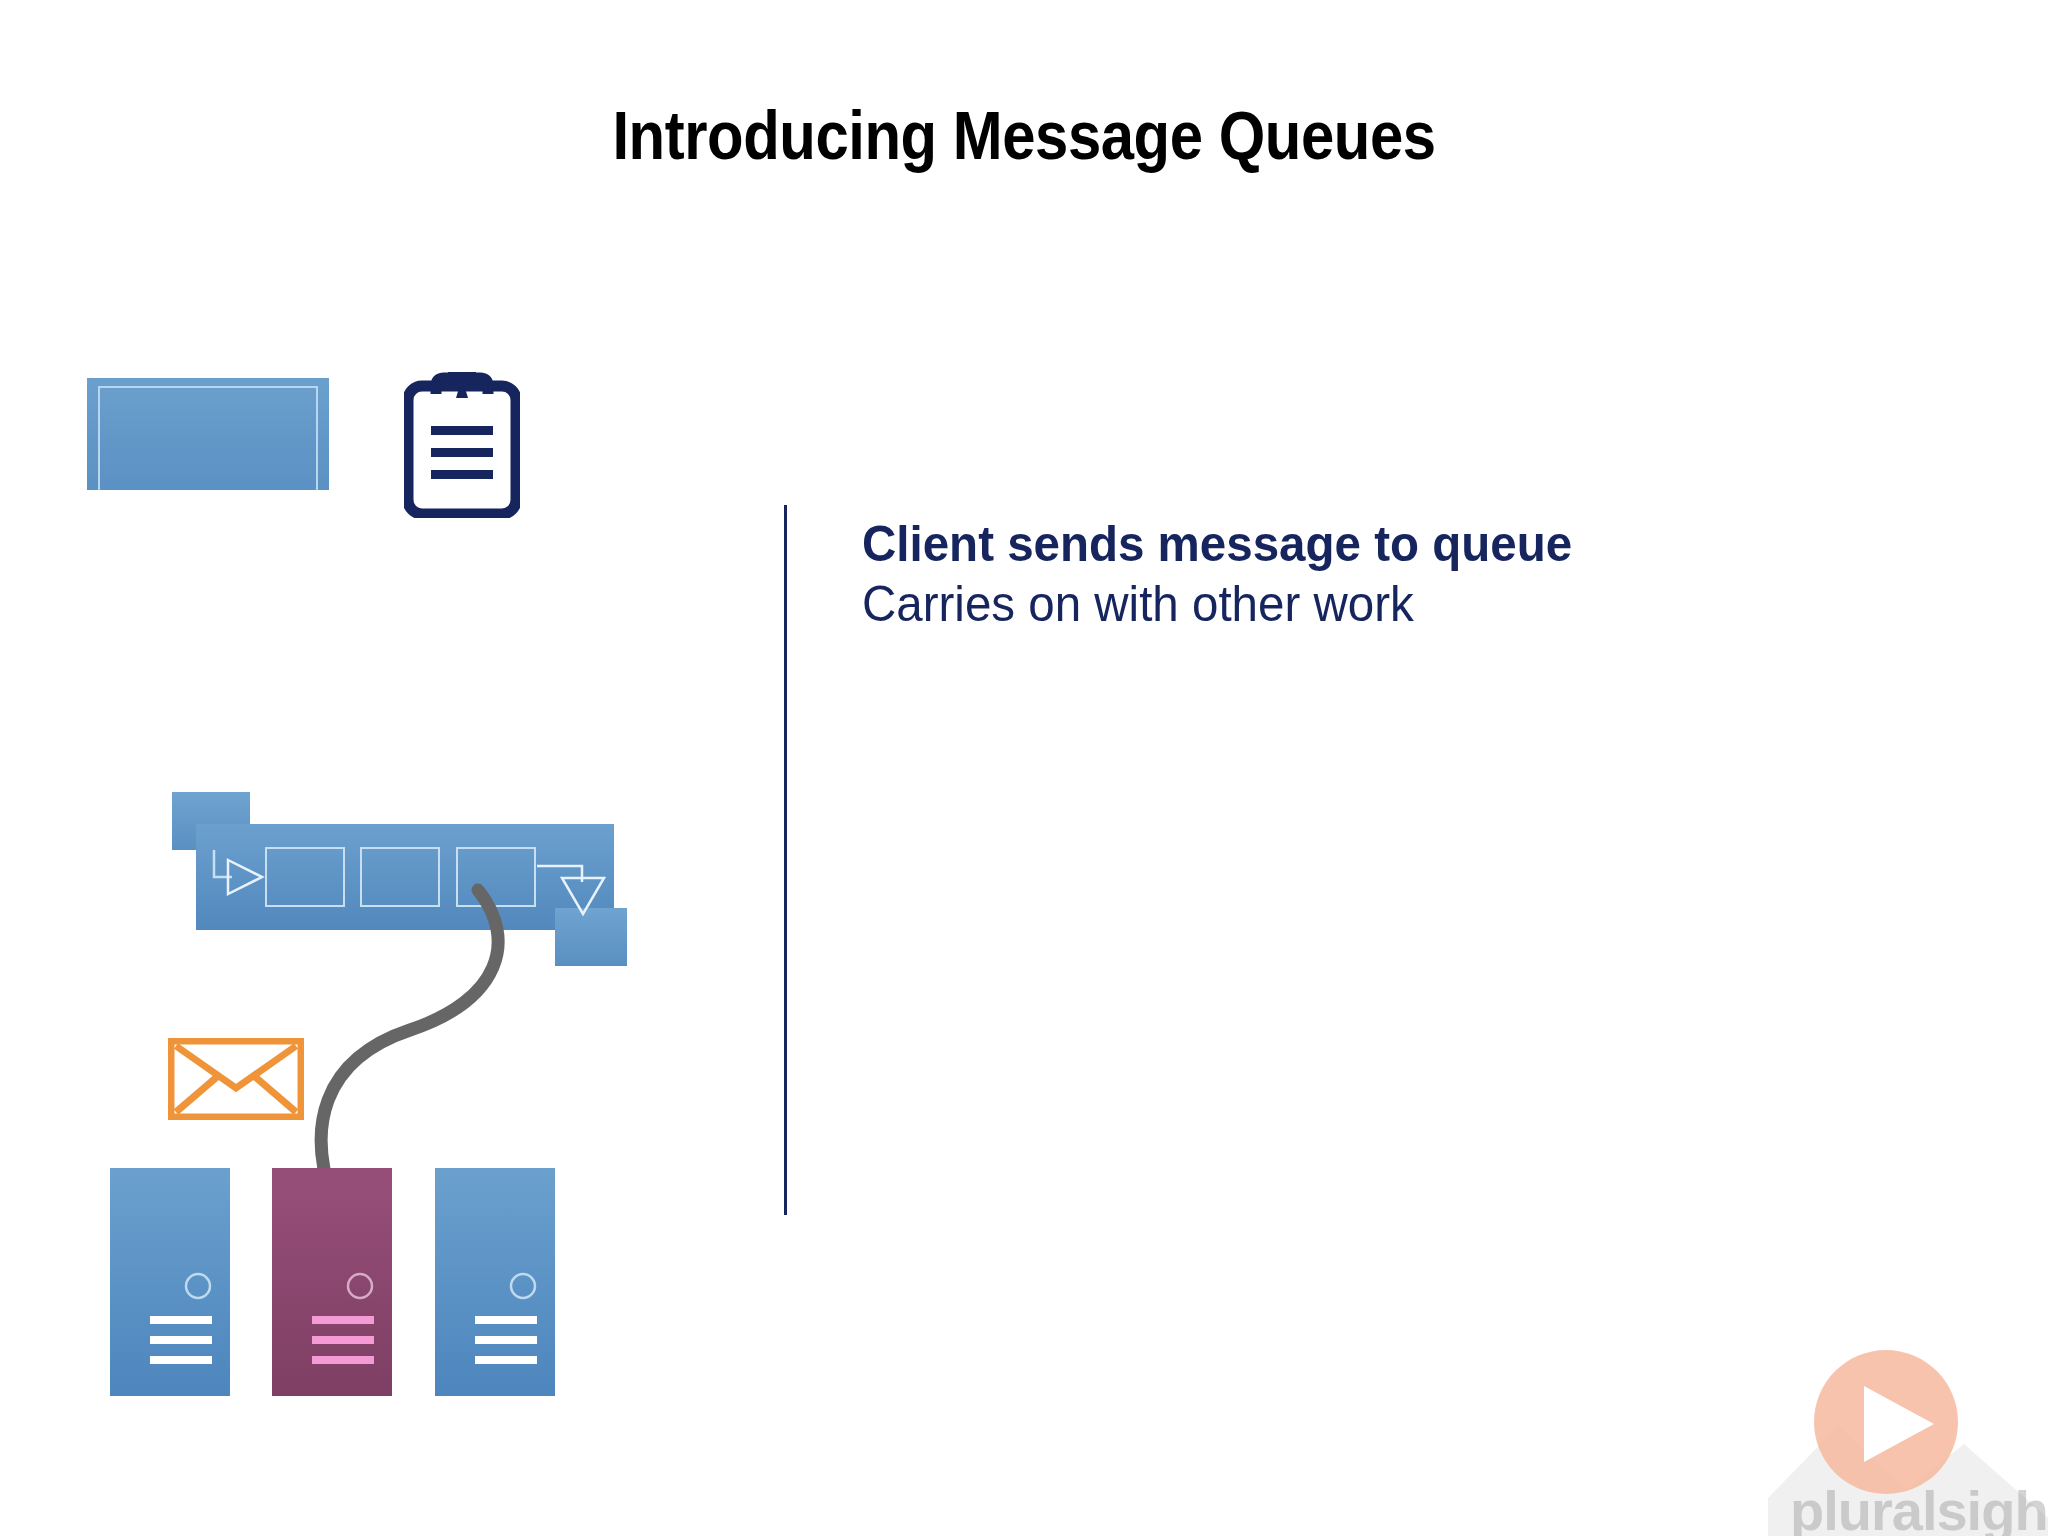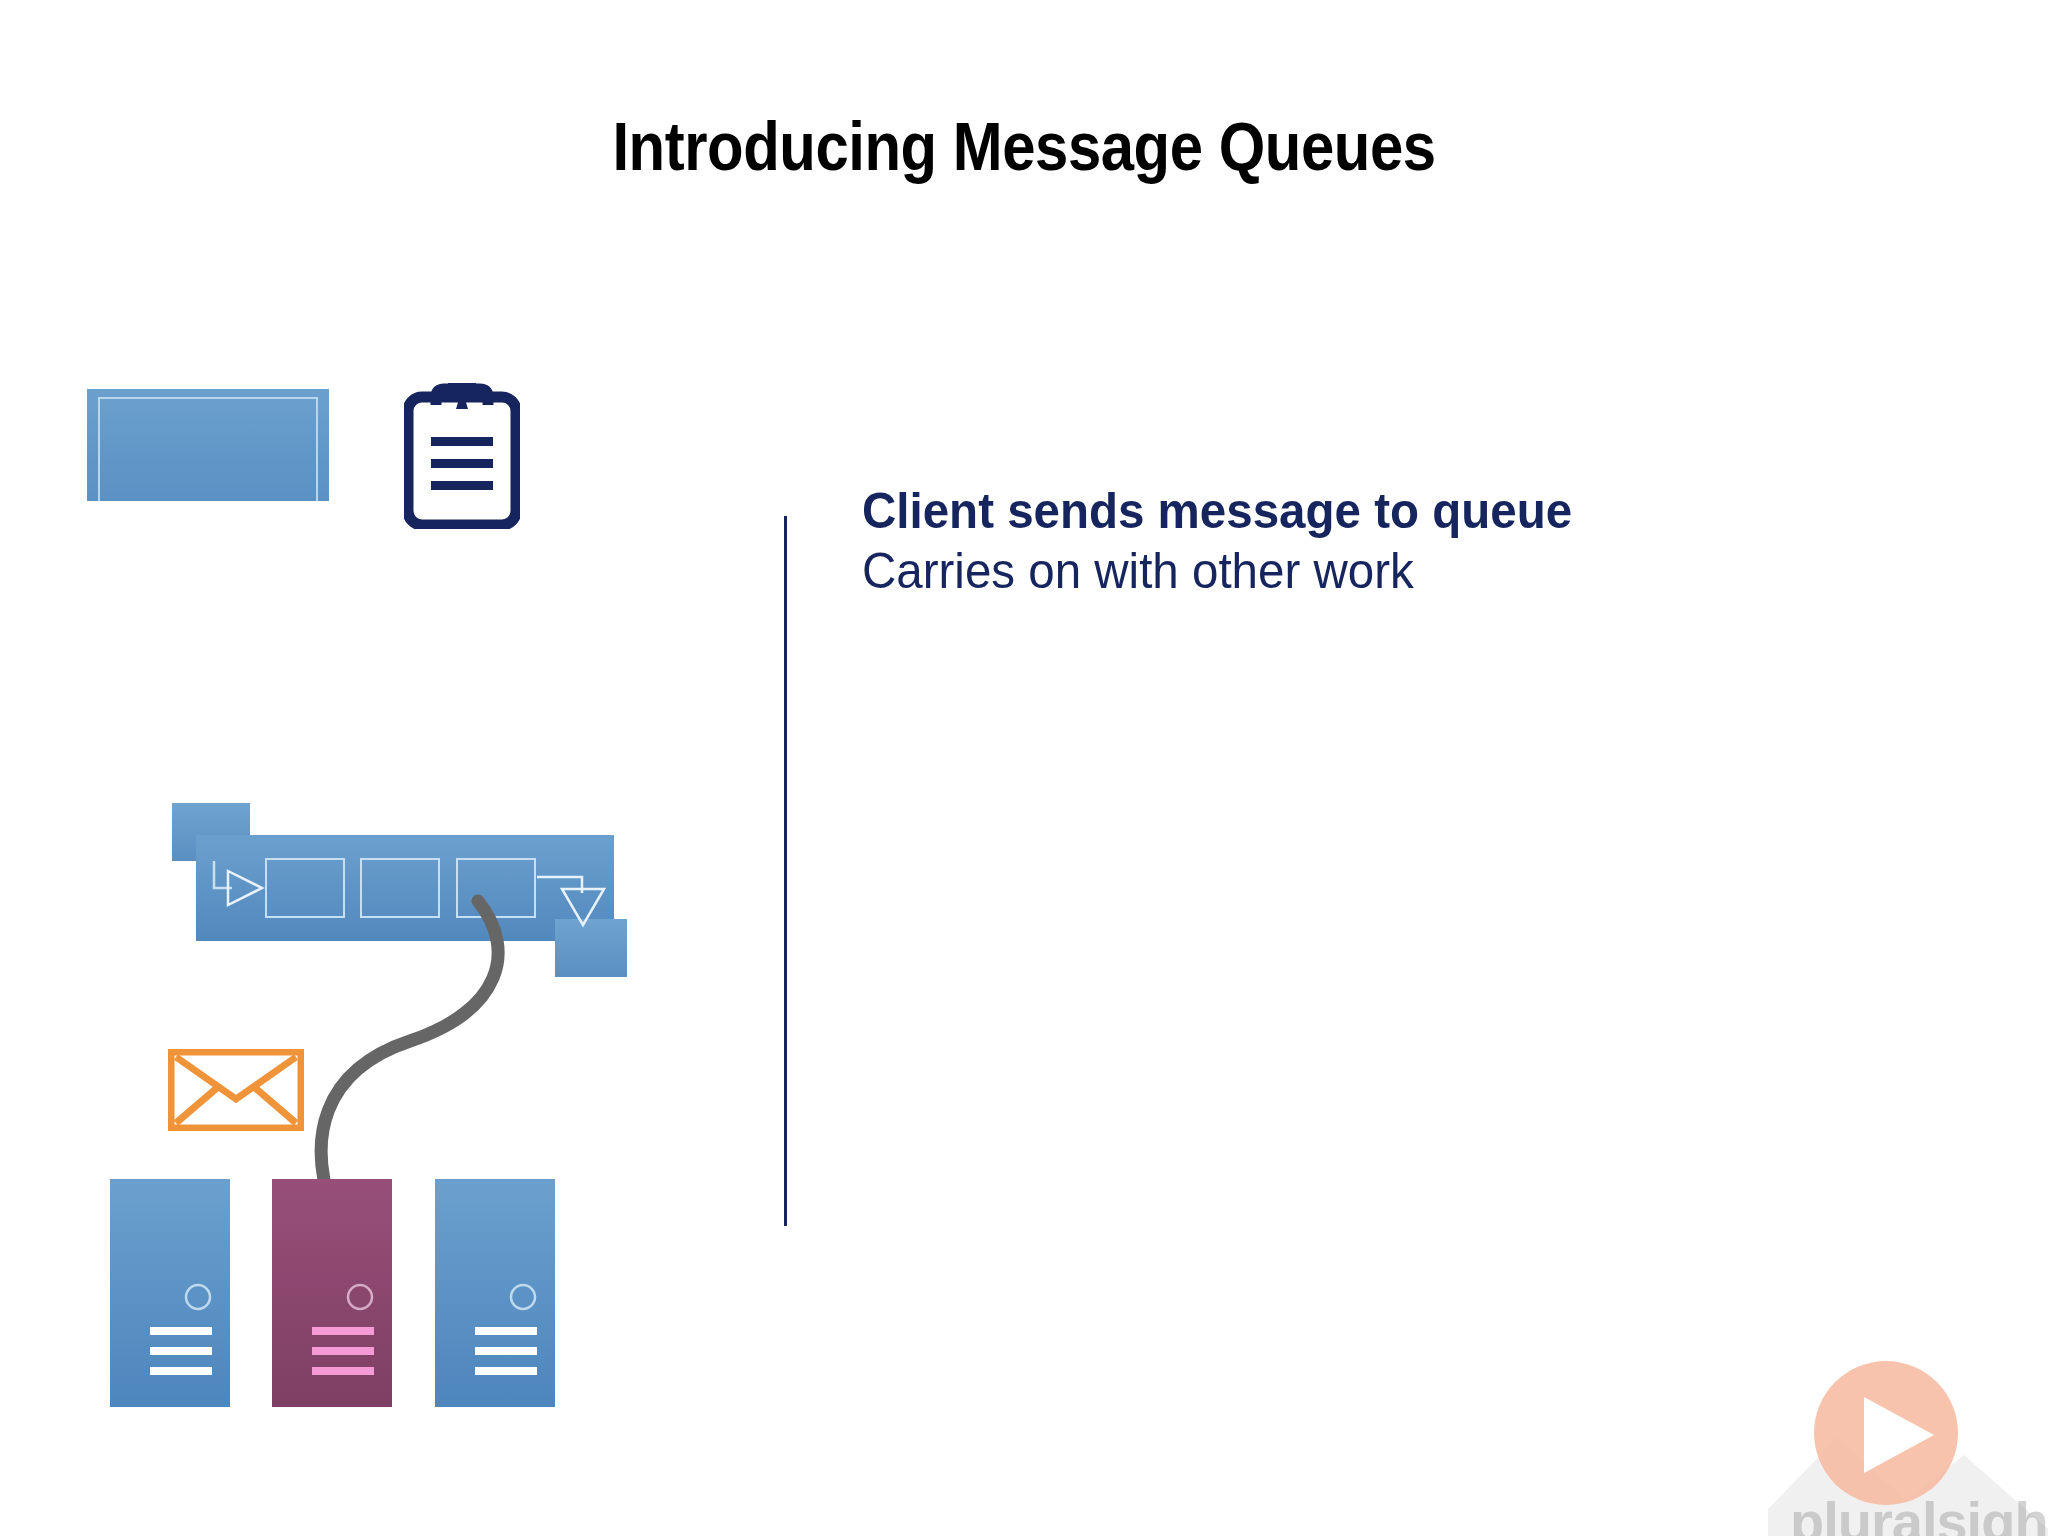--- a/index.html
+++ b/index.html
@@ -13,21 +13,20 @@
     position: relative;
     overflow: hidden;
     font-family: "Liberation Sans", sans-serif;
     -webkit-font-smoothing: antialiased;
   }
 
   .slide {
     position: absolute;
     inset: 0;
     background: #ffffff;
-    margin-top: 11px;
   }
 
   
   .slide-title {
     position: absolute;
     left: 0;
     right: 0;
     top: 96px;
     text-align: center;
     font-family: "Liberation Sans Narrow", "Liberation Sans", sans-serif;
@@ -44,21 +43,21 @@
     position: absolute;
     left: 784px;
     top: 505px;
     width: 3px;
     height: 710px;
     background: #16255e;
   }
   .text-col {
     position: absolute;
     left: 862px;
-    top: 472px;
+    top: 516px;
     width: 1120px;
   }
   .blk { margin: 0 0 0 0; }
   .blk-head {
     font-family: "Liberation Sans Narrow", "Liberation Sans", sans-serif;
     font-weight: bold;
     font-size: 50px;
     color: #16255e;
     line-height: 1.12;
     white-space: nowrap;

